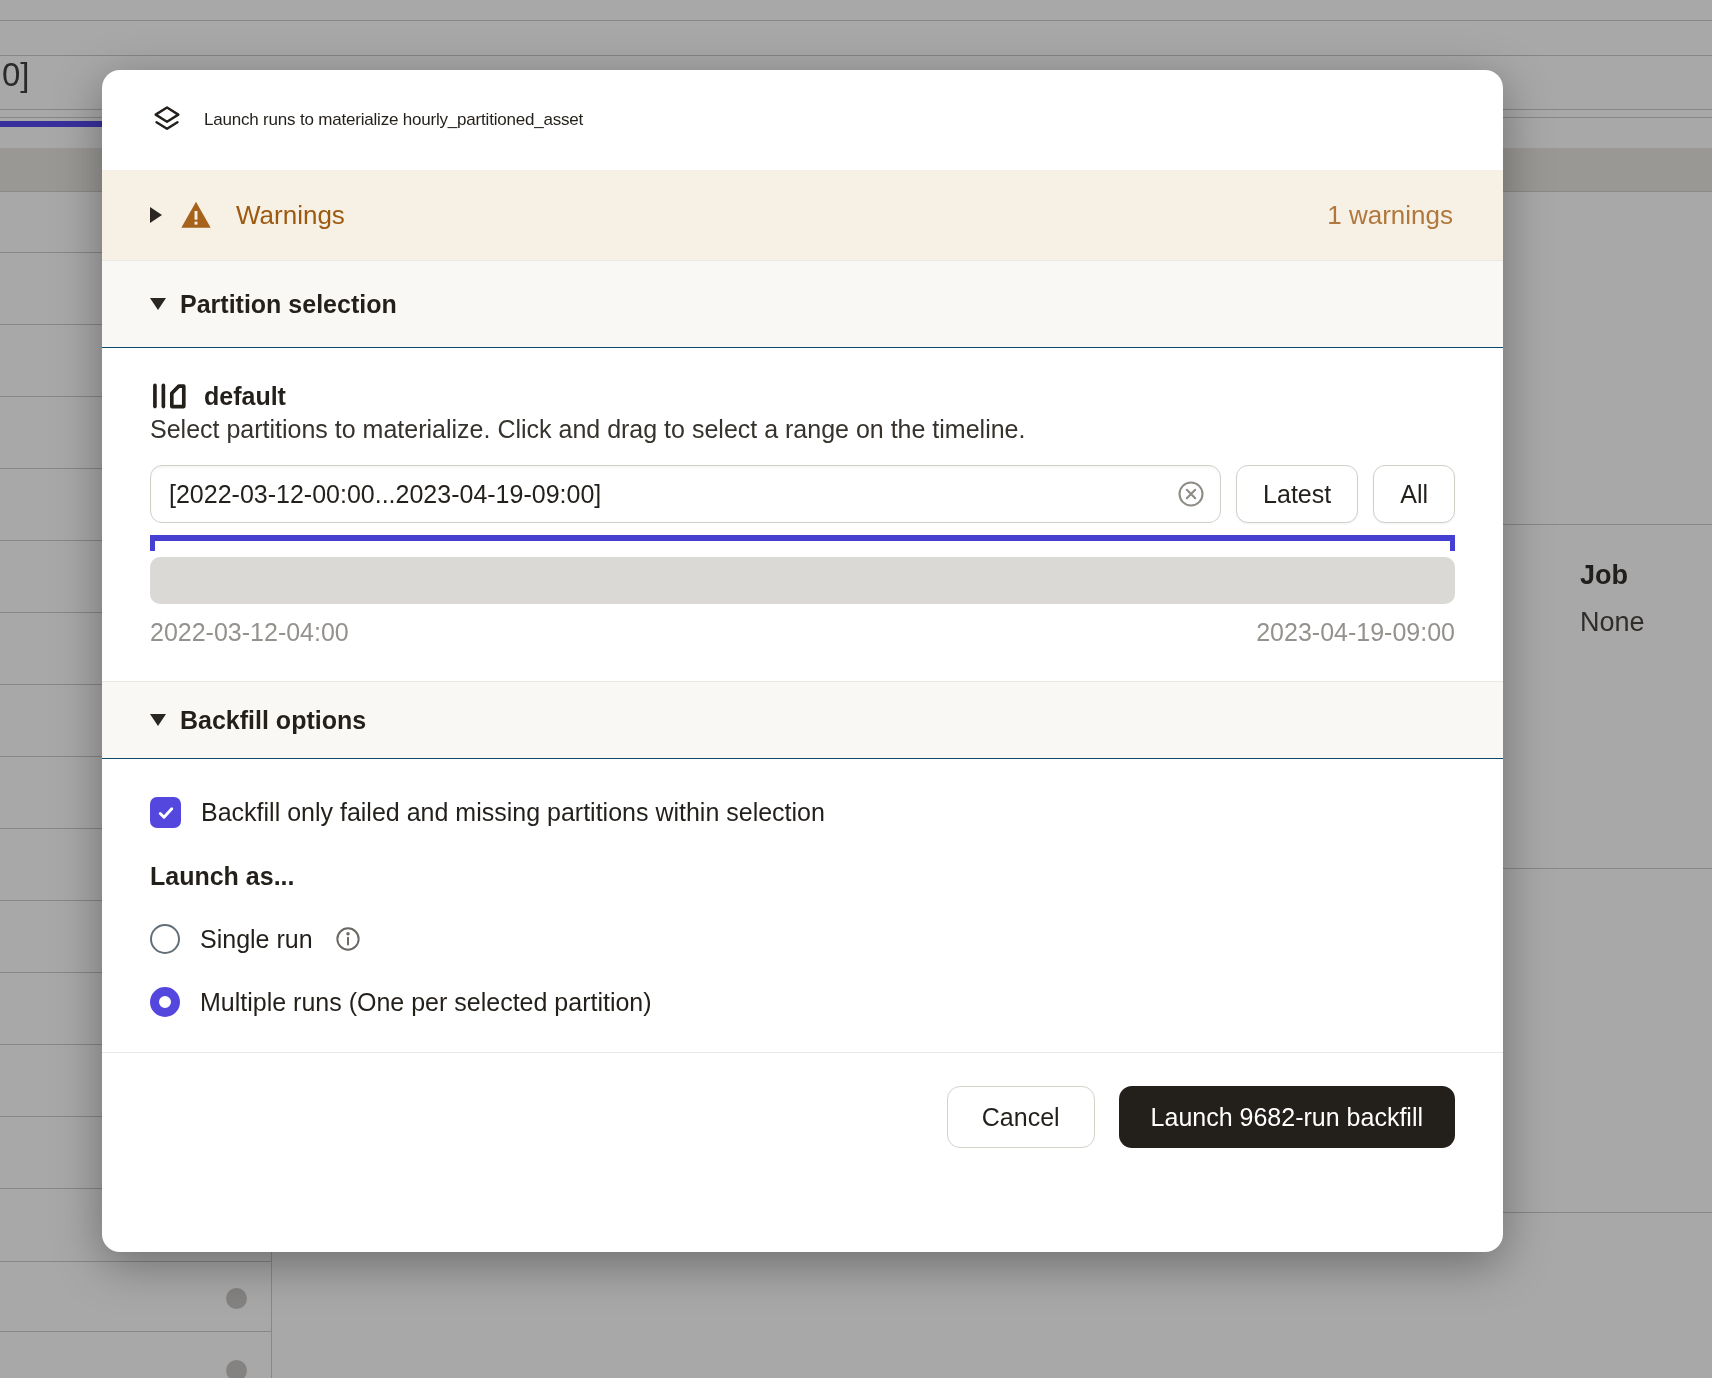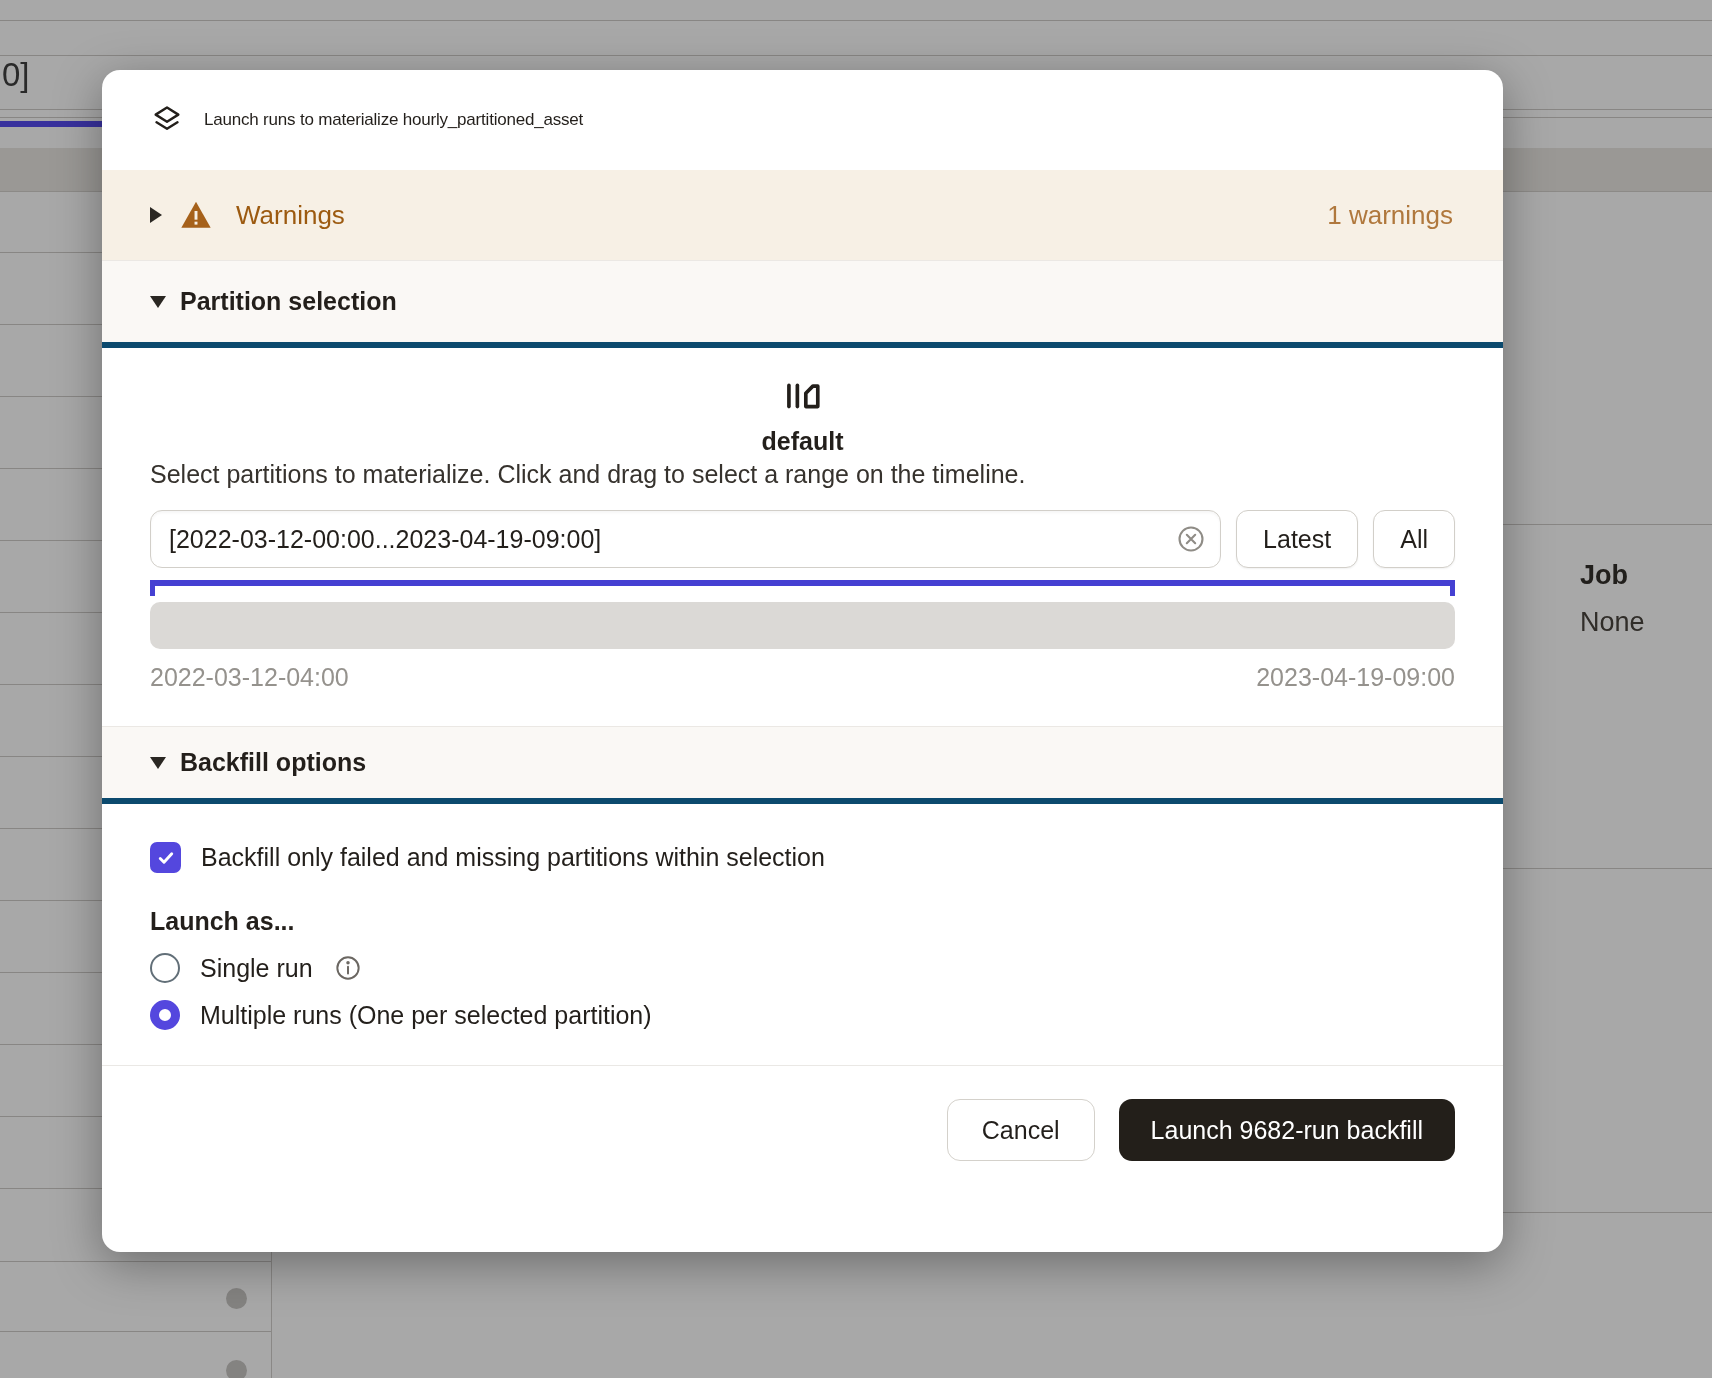--- a/index.html
+++ b/index.html
@@ -37,32 +37,32 @@
   .caret-right { width:0; height:0; border-left:12px solid #2a2722;
                  border-top:8px solid transparent; border-bottom:8px solid transparent; }
   .caret-down  { width:0; height:0; border-top:12px solid #2a2722;
                  border-left:8px solid transparent; border-right:8px solid transparent; }
 
   .warnings-row { height:90px; background:#f7f0e5; display:flex; align-items:center;
                   gap:18px; padding:0 50px 0 48px; cursor:pointer; }
   .warnings-label { font-size:26px; font-weight:400; color:#9c5a10; margin-left:6px; }
   .warnings-count { margin-left:auto; font-size:26px; color:#b0783d; }
 
-  .section-header { background:#faf8f5; border-top:1px solid #ebe8e4; border-bottom:6px solid #0c4a6e;
+  .section-header { background:#faf8f5; border-top:1px solid #ebe8e4; border-bottom:1px solid #0c4a6e;
                     display:flex; align-items:center; gap:14px; padding:0 50px 0 48px; cursor:pointer; }
   .section-header .hdr-label { font-size:25px; font-weight:600; color:#231f1b; }
   .hdr-right { margin-left:auto; font-size:25px; color:#3f3b35; }
   #partition-header { height:88px; }
   #tags-header { height:88px; }
   #backfill-header { height:78px; }
   .white-gap { height:10px; background:#fff; }
 
   .content { padding:0 48px; background:#fff; }
 
-  .dim-row { margin-top:33px; display:flex; align-items:center; gap:16px;flex-direction:column; }
+  .dim-row { margin-top:33px; display:flex; align-items:center; gap:16px; }
   .dim-name { font-size:25px; font-weight:600; }
   .help-text { margin-top:4px; font-size:25px; color:#36322d; }
 
   .input-row { margin-top:21px; display:flex; gap:15px; }
   .input-wrap { position:relative; flex:1; }
   .range-input {
     width:100%; height:58px; border:1.5px solid #d2cfc9; border-radius:12px;
     padding:0 56px 0 18px; font-size:25px; color:#231f1b; background:#fff;
     font-family:"Liberation Sans", sans-serif;
     box-shadow:inset 0 2px 3px rgba(0,0,0,0.04); outline:none;
@@ -82,21 +82,21 @@
   .timeline-bar { margin-top:16px; height:47px; background:#dbd9d6; border-radius:10px; cursor:pointer; }
   .dates-row { margin-top:14px; display:flex; justify-content:space-between;
                font-size:25px; color:#95928d; padding-bottom:24px; }
 
   .check-row { margin-top:38px; display:flex; align-items:center; gap:20px; cursor:pointer; }
   .checkbox { width:31px; height:31px; border-radius:7px; border:2px solid #8b877f;
               display:flex; align-items:center; justify-content:center; background:#fff; }
   .checkbox.checked { background:#5447de; border-color:#5447de; }
   .check-label, .radio-label { font-size:25px; color:#231f1b; }
   .launch-as { margin-top:34px; font-size:25px; font-weight:600; }
-  .radio-row { margin-top:17px; display:flex; align-items:center; gap:20px; cursor:pointer; }
+  .radio-row { margin-top:33px; display:flex; align-items:center; gap:20px; cursor:pointer; }
   .radio { width:30px; height:30px; border-radius:50%; border:2.5px solid #626f78; background:#fff; }
   .radio.checked { border:9.5px solid #5447de; }
   .info-icon { width:26px; height:26px; margin-left:2px; cursor:pointer; }
 
   .footer { margin-top:35px; border-top:1px solid #eae8e5; height:129px;
             display:flex; align-items:center; justify-content:flex-end; gap:24px; padding:0 48px; }
   .btn-cancel { height:62px; padding:0 34px; border-radius:13px; background:#fff;
                 border:1.5px solid #d4d1cb; font-size:25px; color:#231f1b; cursor:pointer;
                 font-family:"Liberation Sans", sans-serif; }
   .btn-launch { height:62px; padding:0 32px; border-radius:13px; background:#231f1a;

